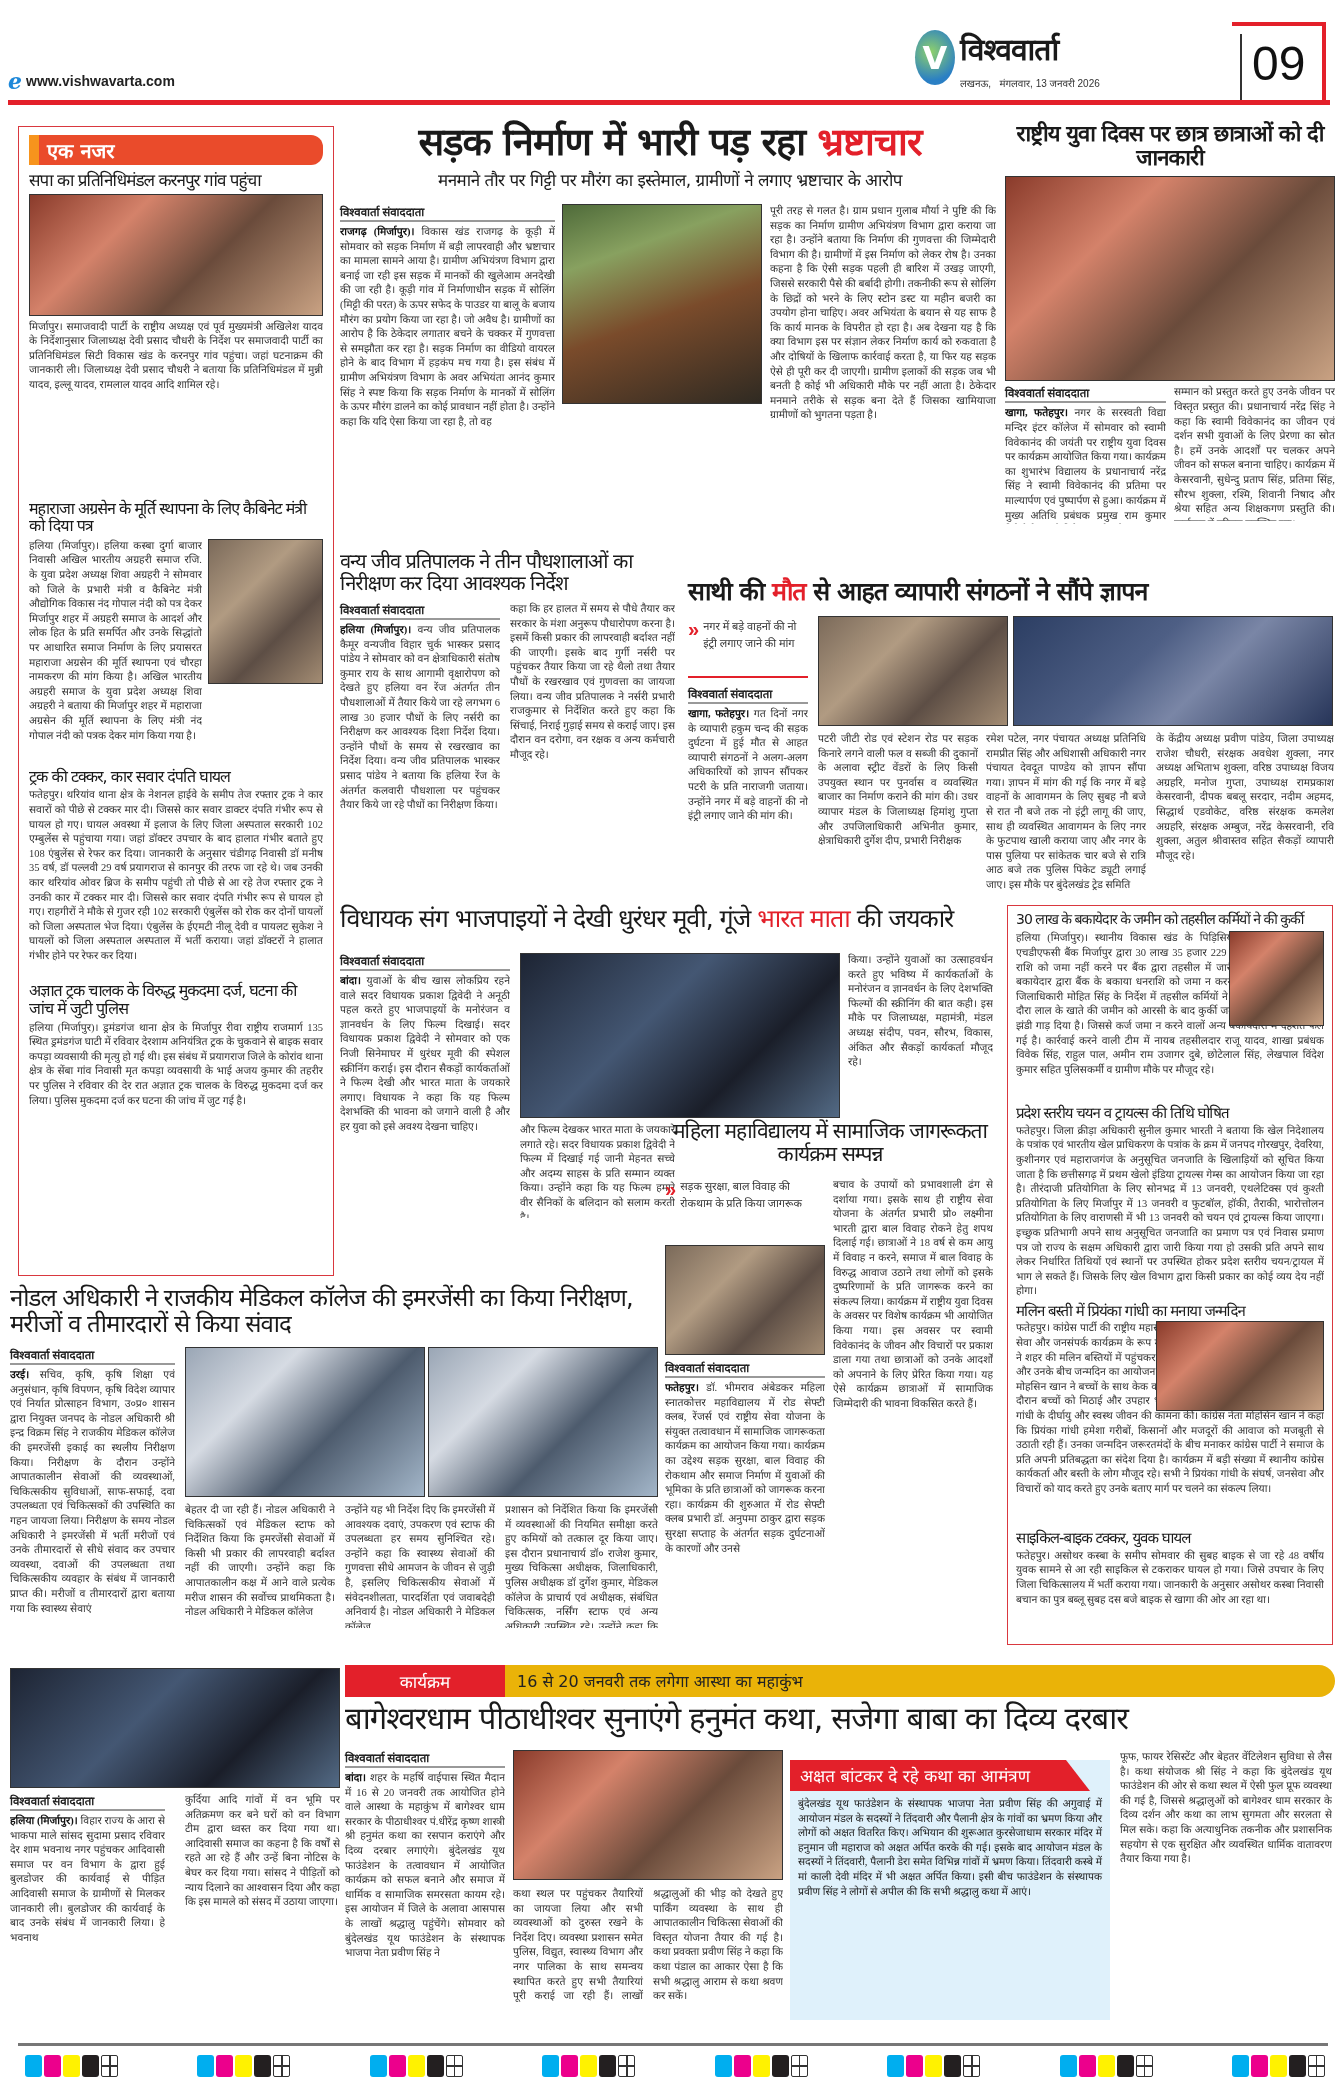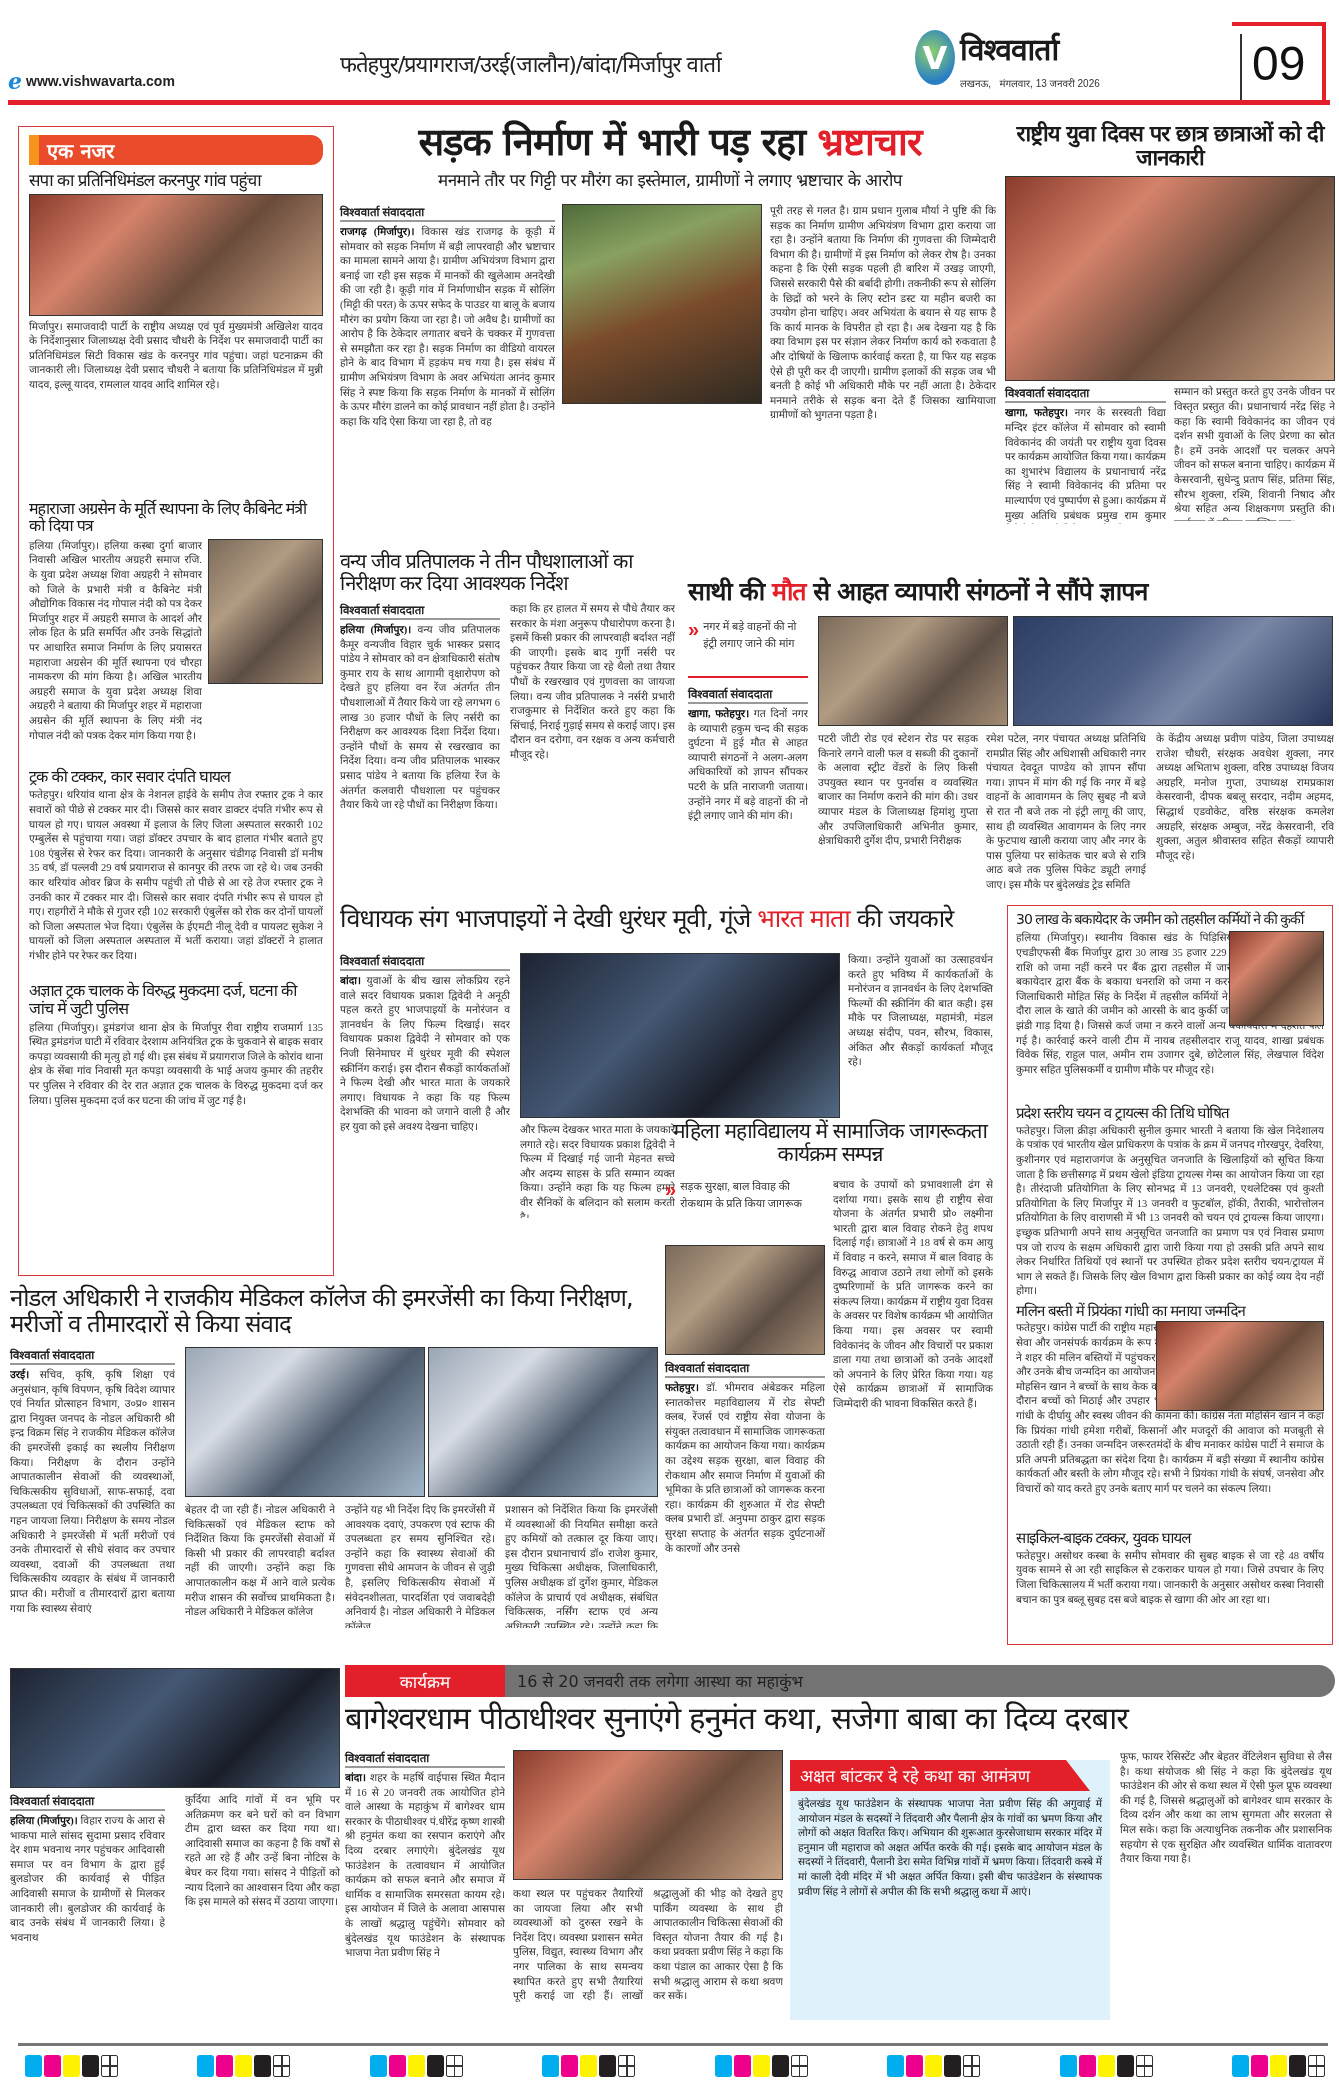--- a/index.html
+++ b/index.html
@@ -26,21 +26,20 @@
 .regmark:after{content:"";position:absolute;top:9px;left:0;right:0;height:1.5px;background:#333}
 </style>
 </head>
 <body>
 
 <div class="abs" style="left:0;top:0;width:1339px;height:105px;">
   <div class="abs" style="left:8px;top:70px;display:flex;align-items:center;gap:4px;">
     <span style="font-family:'DejaVu Serif',serif;font-size:22px;color:#1e88d9;font-style:italic;font-weight:bold;line-height:1;">e</span>
     <span style="font-size:14px;font-weight:bold;color:#222;">www.vishwavarta.com</span>
   </div>
-  <div class="abs" style="left:340px;top:48px;font-family:'DejaVu Sans',sans-serif;font-size:22px;color:#222;letter-spacing:-1px;">फतेहपुर/प्रयागराज/उरई(जालौन)/बांदा/मिर्जापुर वार्ता</div>
   <div class="abs" style="left:915px;top:30px;width:40px;height:55px;border-radius:50%;background:radial-gradient(circle at 40% 40%,#8fd16b,#2a7fc4 70%);display:flex;align-items:center;justify-content:center;">
     <span style="font-size:32px;font-weight:bold;color:#fff;font-family:'DejaVu Sans',sans-serif;">V</span>
   </div>
   <div class="abs" style="left:960px;top:28px;font-family:'DejaVu Sans',sans-serif;font-size:30px;font-weight:bold;color:#1a1a1a;letter-spacing:-1px;">विश्ववार्ता</div>
   <div class="abs" style="left:960px;top:76px;font-size:10px;color:#333;">
     <span>लखनऊ,</span>&nbsp;&nbsp;&nbsp;<span>मंगलवार, 13 जनवरी 2026</span>
   </div>
   <div class="abs" style="left:1232px;top:22px;width:94px;height:80px;border-top:4px solid #e3202a;border-right:4px solid #e3202a;">
     <div class="abs" style="left:8px;top:8px;width:2px;height:66px;background:#333;"></div>
     <div class="abs" style="left:20px;top:10px;font-size:48px;color:#111;font-family:'Liberation Sans',sans-serif;">09</div>
@@ -185,21 +184,21 @@
   <div style="display:flex;gap:8px;margin-top:5px;">
     <div style="flex:1;">
       <div class="byline">विश्ववार्ता संवाददाता</div>
       <div class="txt" style="height:155px;"><b>हलिया (मिर्जापुर)।</b> <span>विहार राज्य के आरा से भाकपा माले सांसद सुदामा प्रसाद रविवार देर शाम भवनाथ नगर पहुंचकर आदिवासी समाज पर वन विभाग के द्वारा हुई बुलडोजर की कार्यवाई से पीड़ित आदिवासी समाज के ग्रामीणों से मिलकर जानकारी ली। बुलडोजर की कार्यवाई के बाद उनके संबंध में जानकारी लिया। हे भवनाथ</span></div>
     </div>
     <div class="txt" style="flex:1;height:175px;margin-left:12px;">कुर्दिया आदि गांवों में वन भूमि पर अतिक्रमण कर बने घरों को वन विभाग टीम द्वारा ध्वस्त कर दिया गया था। आदिवासी समाज का कहना है कि वर्षों से रहते आ रहे हैं और उन्हें बिना नोटिस के बेघर कर दिया गया। सांसद ने पीड़ितों को न्याय दिलाने का आश्वासन दिया और कहा कि इस मामले को संसद में उठाया जाएगा।</div>
   </div>
 </div>
 
 <div class="abs" style="left:345px;top:1665px;width:990px;height:375px;">
-  <div style="display:flex;height:32px;background:#737373;border-radius:0 16px 16px 0;">
+  <div style="display:flex;height:32px;background:#eab308;border-radius:0 16px 16px 0;">
     <div style="background:#e3202a;color:#fff;width:160px;display:flex;align-items:center;justify-content:center;font-size:17px;font-family:'DejaVu Sans',sans-serif;">कार्यक्रम</div>
     <div style="display:flex;align-items:center;padding-left:12px;font-size:16px;font-family:'DejaVu Sans',sans-serif;color:#222;">16 से 20 जनवरी तक लगेगा आस्था का महाकुंभ</div>
   </div>
   <div class="hl" style="font-size:31px;font-weight:normal;margin-top:4px;">बागेश्वरधाम पीठाधीश्वर सुनाएंगे हनुमंत कथा, सजेगा बाबा का दिव्य दरबार</div>
   <div class="abs" style="left:0;top:85px;width:160px;">
     <div class="byline">विश्ववार्ता संवाददाता</div>
     <div class="txt" style="height:265px;"><b>बांदा।</b> <span>शहर के महर्षि वाईपास स्थित मैदान में 16 से 20 जनवरी तक आयोजित होने वाले आस्था के महाकुंभ में बागेश्वर धाम सरकार के पीठाधीश्वर पं.धीरेंद्र कृष्ण शास्त्री श्री हनुमंत कथा का रसपान कराएंगे और दिव्य दरबार लगाएंगे। बुंदेलखंड यूथ फाउंडेशन के तत्वावधान में आयोजित कार्यक्रम को सफल बनाने और समाज में धार्मिक व सामाजिक समरसता कायम रहे। इस आयोजन में जिले के अलावा आसपास के लाखों श्रद्धालु पहुंचेंगे। सोमवार को बुंदेलखंड यूथ फाउंडेशन के संस्थापक भाजपा नेता प्रवीण सिंह ने</span></div>
   </div>
   <div class="abs photo warm" style="left:168px;top:85px;width:270px;height:130px;"></div>
   <div class="abs txt" style="left:168px;top:222px;width:270px;height:130px;column-count:2;column-gap:10px;">कथा स्थल पर पहुंचकर तैयारियों का जायजा लिया और सभी व्यवस्थाओं को दुरुस्त रखने के निर्देश दिए। व्यवस्था प्रशासन समेत पुलिस, विद्युत, स्वास्थ्य विभाग और नगर पालिका के साथ समन्वय स्थापित करते हुए सभी तैयारियां पूरी कराई जा रही हैं। लाखों श्रद्धालुओं की भीड़ को देखते हुए पार्किंग व्यवस्था के साथ ही आपातकालीन चिकित्सा सेवाओं की विस्तृत योजना तैयार की गई है। कथा प्रवक्ता प्रवीण सिंह ने कहा कि कथा पंडाल का आकार ऐसा है कि सभी श्रद्धालु आराम से कथा श्रवण कर सकें।</div>

